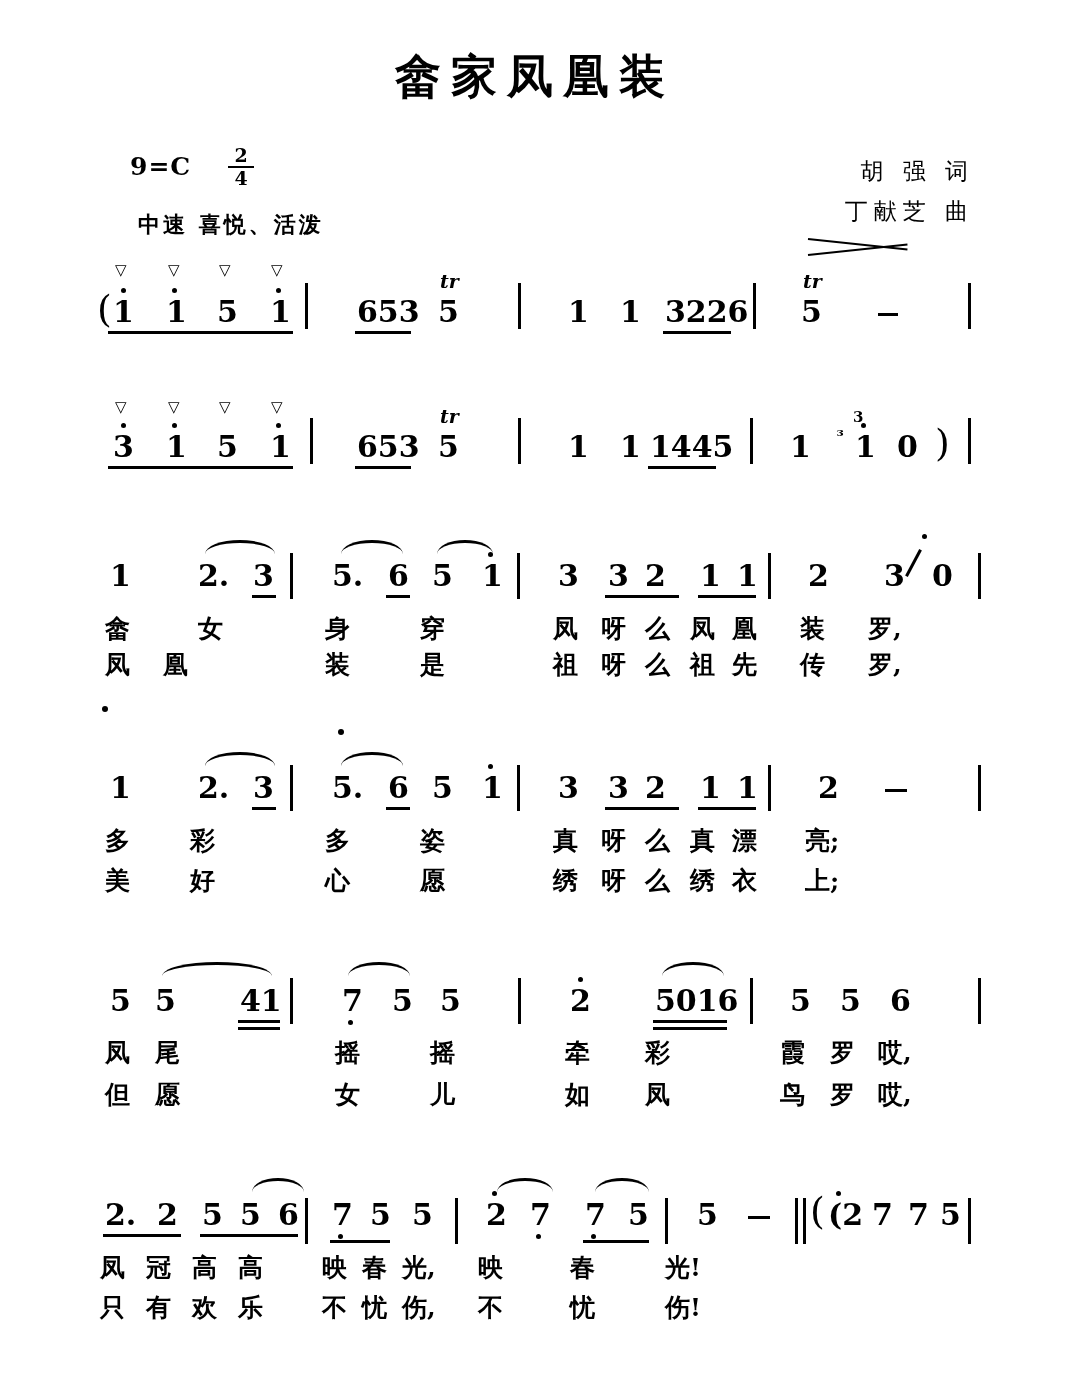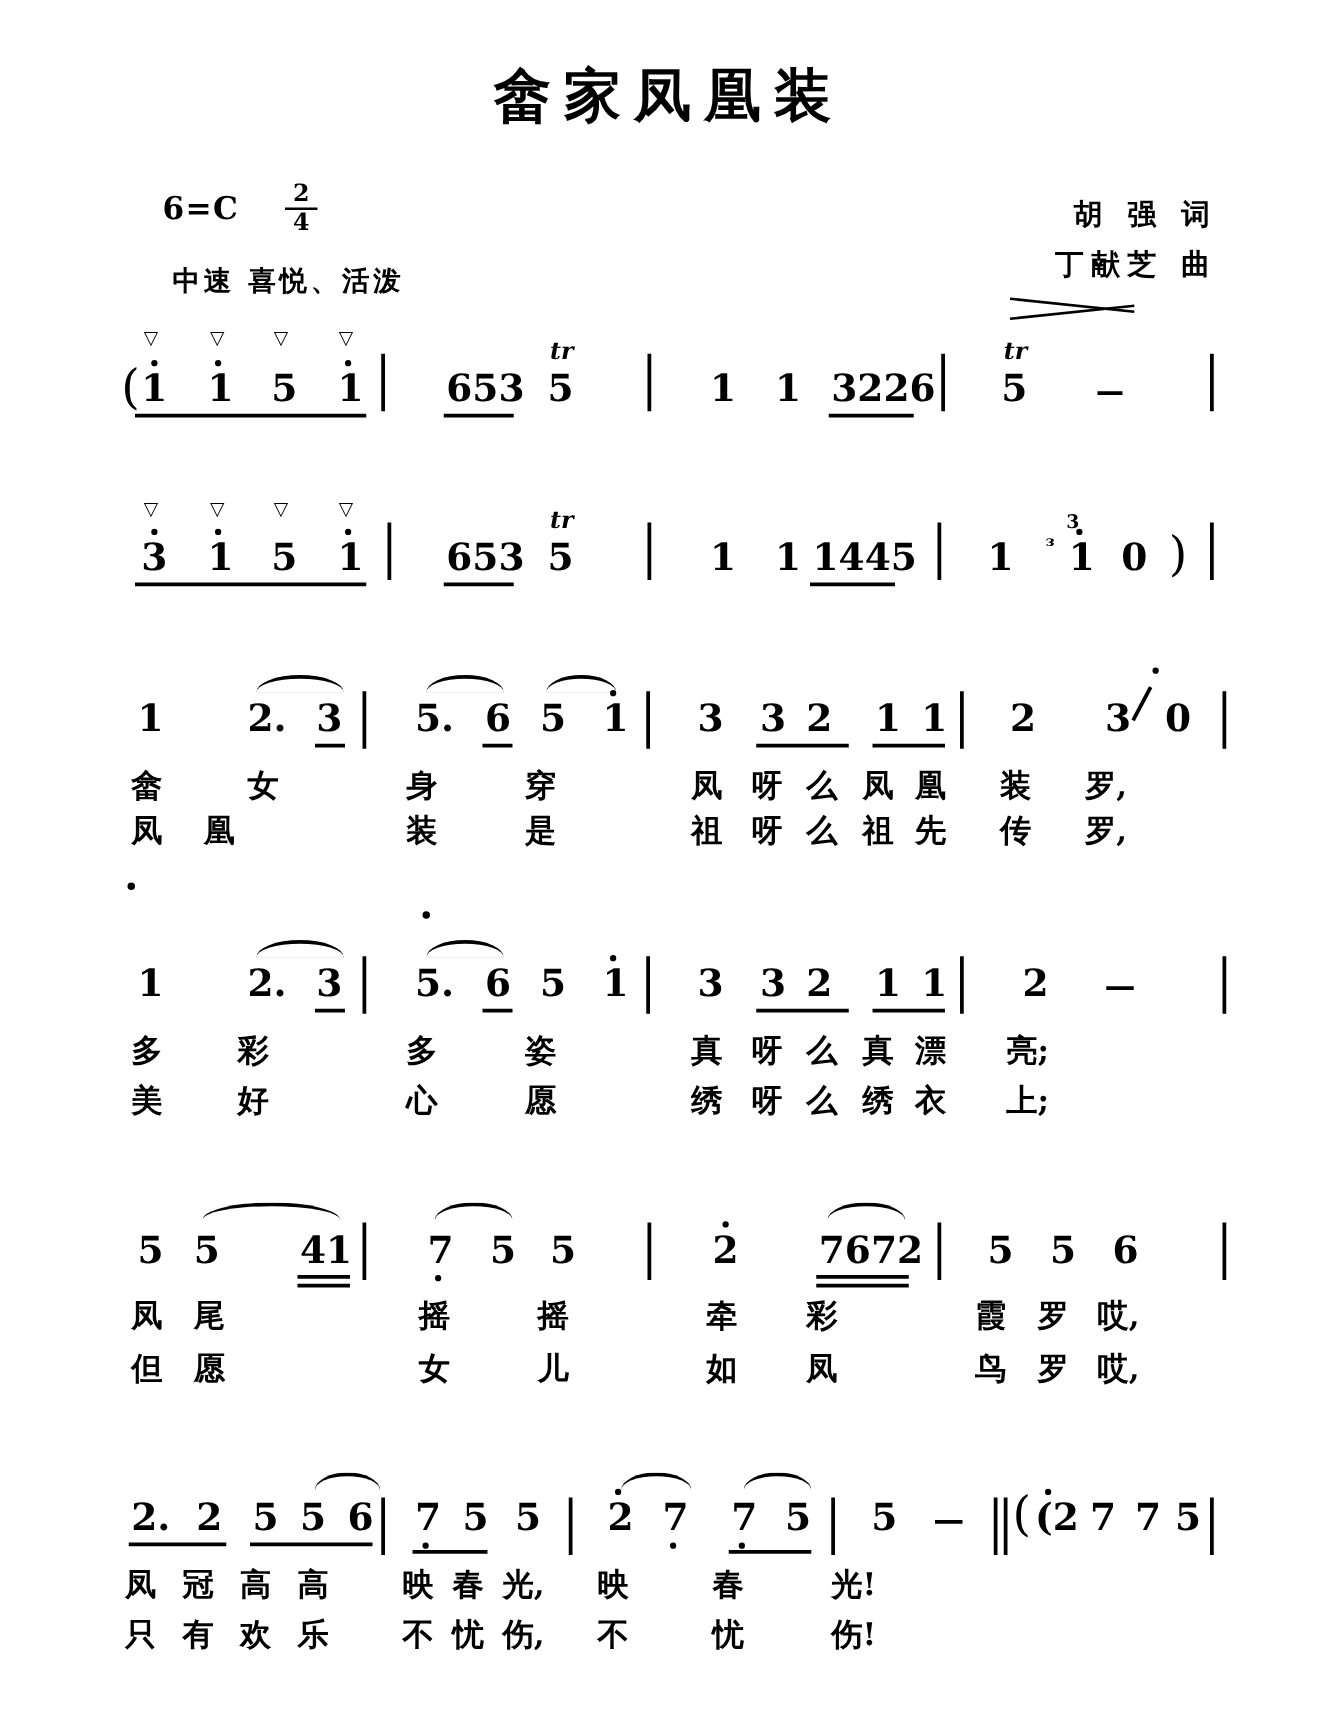--- a/index.html
+++ b/index.html
@@ -68,21 +68,21 @@
     font-size: 22px;
     font-weight: bold;
     letter-spacing: 3px;
   }
 
   .credit {
     position: absolute;
     right: 96px;
     font-family: "DejaVu Serif", serif;
     font-size: 23px;
-    font-weight: bold;
+    font-weight: normal;
     letter-spacing: 6px;
     white-space: nowrap;
   }
   .credit.lyricist { top: 156px; }
   .credit.composer { top: 196px; }
 
   
   .system {
     position: absolute;
     left: 0;
@@ -200,21 +200,21 @@
     font-family: "DejaVu Serif", serif;
     font-size: 20px;
     font-weight: bold;
   }
 </style>
 </head>
 <body>
 
 <div class="title">畲家凤凰装</div>
 
-<div class="key-sig">6=C</div>
+<div class="key-sig">9=C</div>
 <div class="meter">
   <span class="num">2</span>
   <span class="bar"></span>
   <span class="den">4</span>
 </div>
 <div class="tempo">中速  喜悦、活泼</div>
 <div class="credit lyricist">胡 强 词</div>
 <div class="credit composer">丁献芝 曲</div>
 
 <div class="hairpin" style="top:236px; left:808px; width:100px; height:22px;">
@@ -461,21 +461,21 @@
   <div class="dotbelow" style="top:1020px; left:348px;"></div>
   <div class="note" style="top:986px; left:392px;">5</div>
   <div class="note" style="top:986px; left:440px;">5</div>
 
   <div class="barline" style="top:978px; left:518px; height:46px;"></div>
 
   <div class="note" style="top:986px; left:570px;">2</div>
   <div class="dotabove" style="top:977px; left:578px;"></div>
 
   <div class="tie" style="top:962px; left:662px; width:62px;"></div>
-  <div class="note" style="top:986px; left:655px;">7672</div>
+  <div class="note" style="top:986px; left:655px;">5016</div>
   <div class="underline" style="top:1020px; left:653px; width:74px;"></div>
   <div class="underline" style="top:1027px; left:653px; width:74px;"></div>
 
   <div class="barline" style="top:978px; left:750px; height:46px;"></div>
 
   <div class="note" style="top:986px; left:790px;">5</div>
   <div class="note" style="top:986px; left:840px;">5</div>
   <div class="note" style="top:986px; left:890px;">6</div>
 
   <div class="lyric" style="top:1040px; left:105px;">凤</div>

